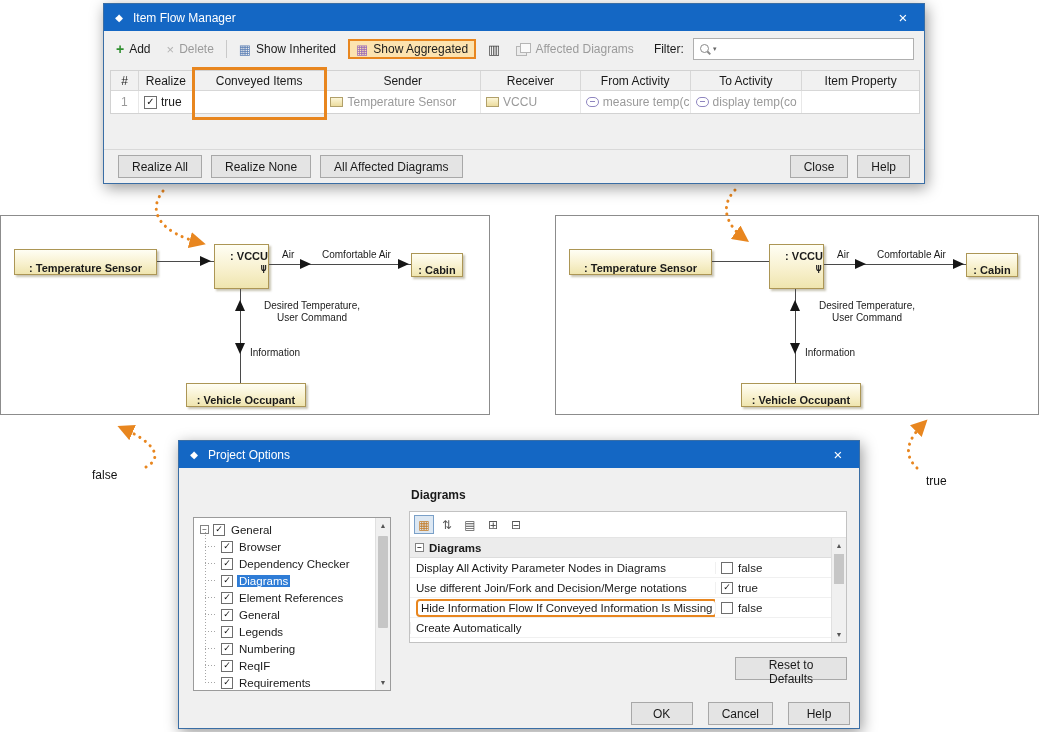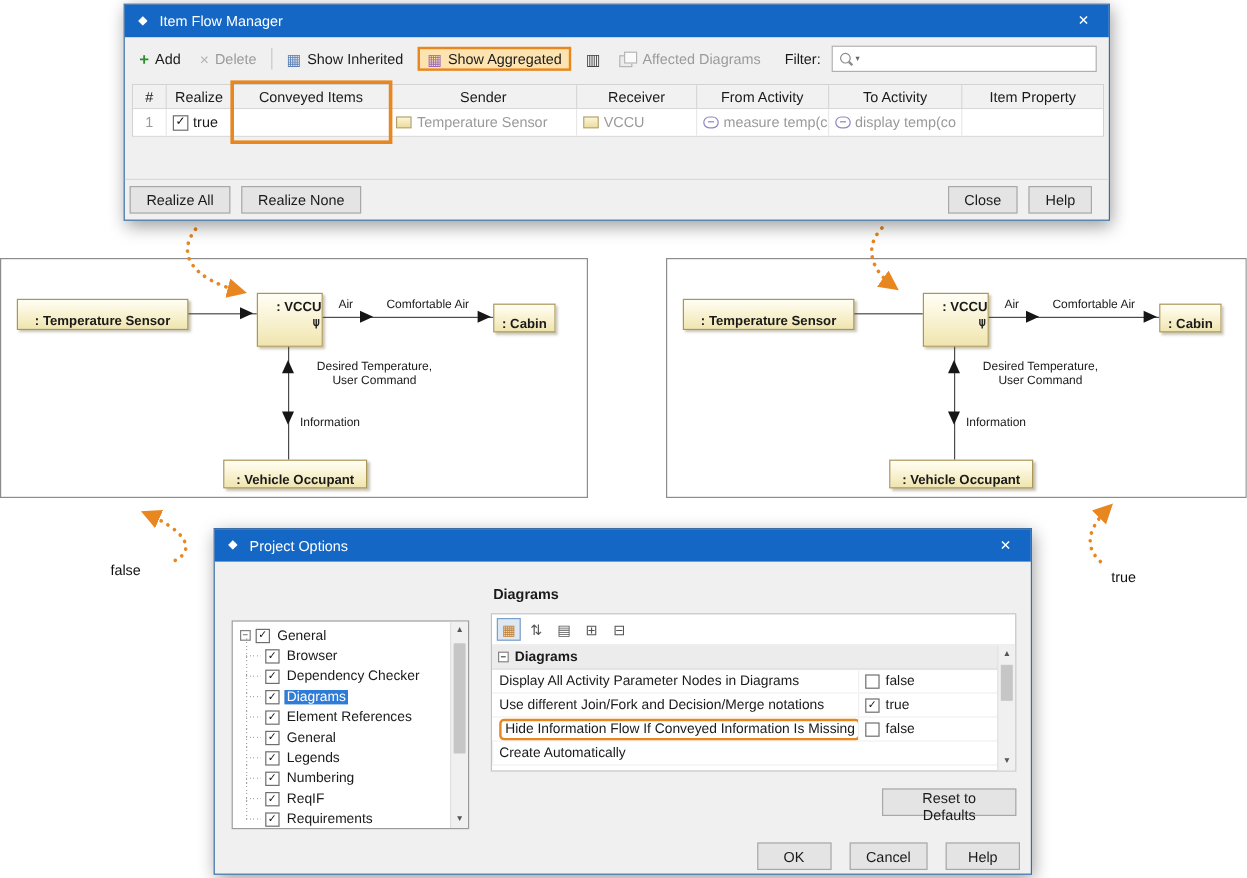--- a/index.html
+++ b/index.html
@@ -53,21 +53,21 @@
   .cb.checked .mark{visibility:visible}
   .part-icon{width:13px;height:10px;background:linear-gradient(180deg,#fcf6d8,#ecdc9e);border:1px solid #b1a06a;flex:none}
   .act-icon{width:13px;height:10px;border:1px solid #8f86c0;border-radius:5px;background:#fff;flex:none;position:relative}
   .act-icon::before{content:"";position:absolute;left:3px;top:3px;right:3px;height:1px;background:#8f86c0}
   .conveyed-highlight{position:absolute;left:88px;top:63px;width:135px;height:53px;border:3px solid #e8861f;pointer-events:none;z-index:4}
   .legend{position:absolute;left:14px;top:121px;display:flex;align-items:center;gap:7px;font-size:12px}
   .swatch{width:57px;height:13px;border:1px solid #4c4c4c;flex:none}
   .swatch.regular{background:#fff}
   .swatch.inherited{background:#bdbdbd;margin-left:14px}
   .ifm-hr{position:absolute;left:0;top:145px;width:100%;height:1px;background:#d9d9d9}
-  .ifm-buttons{position:absolute;left:4px;right:14px;top:151px;display:flex;gap:9px;align-items:center}
+  .ifm-buttons{position:absolute;left:14px;right:14px;top:151px;display:flex;gap:9px;align-items:center}
   .wbtn{background:#e4e4e4;border:1px solid #a8a8a8;height:23px;padding:0 13px;font:inherit;font-size:12px;color:#1a1a1a;cursor:pointer}
   .btn-spacer{flex:1}
 
   
   .diagram-frame{position:absolute;background:#fff;border:1px solid #8c8c8c}
   .node{position:absolute;display:flex;align-items:flex-end;justify-content:center;background:linear-gradient(180deg,#fffef4 0%,#f8f1cf 55%,#efe5af 100%);border:1px solid #ac9655;box-shadow:2px 2px 2px rgba(100,90,40,.35);font-weight:bold;font-size:11px;color:#1a1a1a;white-space:nowrap}
   .node.vccu{flex-direction:column;justify-content:flex-start;padding-top:5px;gap:1px}
   .rake{font-weight:bold;font-size:11px;line-height:1;color:#222;transform:rotate(180deg)}
   .hline{position:absolute;height:1px;background:#4a4a4a}
   .vline{position:absolute;width:1px;background:#4a4a4a}
@@ -100,21 +100,21 @@
   .vscroll .thumb{position:absolute;left:2px;right:2px;background:#c6c6c6;border-radius:1px}
 
   .po-heading{position:absolute;left:232px;top:47px;font-weight:bold;font-size:12px}
   .props-panel{position:absolute;left:230px;top:70px;width:438px;height:132px;background:#fff;border:1px solid #c2c2c2}
   .props-toolbar{height:26px;display:flex;align-items:center;gap:3px;padding:0 4px;border-bottom:1px solid #e4e4e4}
   .pt-btn{width:20px;height:19px;display:flex;align-items:center;justify-content:center;font-size:12px;color:#555;cursor:pointer}
   .pt-btn.pressed{border:1px solid #7aa0c8;background:#dde8f3}
   .pt-btn .g1{color:#c27c2a}
   .pgrid{position:absolute;left:0;top:26px;right:15px;bottom:0;overflow:hidden}
   .pgroup{height:20px;background:#ececec;display:flex;align-items:center;gap:5px;padding-left:5px;font-size:11.5px;border-bottom:1px solid #ddd;font-weight:bold}
-  .prow{display:flex;height:20px;font-size:11.5px;border-bottom:1px solid #f0f0f0}
+  .prow{display:flex;height:20px;align-items:center;font-size:11.5px;border-bottom:1px solid #f0f0f0}
   .pname{width:305px;padding-left:6px;display:flex;align-items:center;white-space:nowrap;overflow:hidden}
   .pval{flex:1;display:flex;align-items:center;gap:5px;padding-left:5px;border-left:1px solid #f0f0f0;white-space:nowrap;overflow:hidden}
   .hl-box{border:2px solid #e8861f;border-radius:4px;padding:0 3px;line-height:14px}
   .grid-scroll{position:absolute;top:26px;right:0;bottom:0;width:15px;background:#f0f0f0;border-left:1px solid #e0e0e0}
   .reset-btn{position:absolute;left:556px;top:216px;width:112px}
   .po-buttons{position:absolute;right:9px;top:261px;display:flex;gap:15px}
   .po-btn{min-width:62px}
 </style>
 </head>
 <body>
@@ -280,20 +280,21 @@
       </div>
     </div>
     <div class="conveyed-highlight"></div>
 
 
     <div class="ifm-hr"></div>
 
     <div class="ifm-buttons">
       <button class="wbtn">Realize All</button>
       <button class="wbtn">Realize None</button>
+      <button class="wbtn">All Affected Diagrams</button>
       <span class="btn-spacer"></span>
       <button class="wbtn">Close</button>
       <button class="wbtn">Help</button>
     </div>
   </div>
 
   <div class="dialog" style="left:178px;top:440px;width:682px;height:289px">
     <div class="titlebar">
       <span class="app-icon">◆</span>
       <span class="title-text">Project Options</span>

